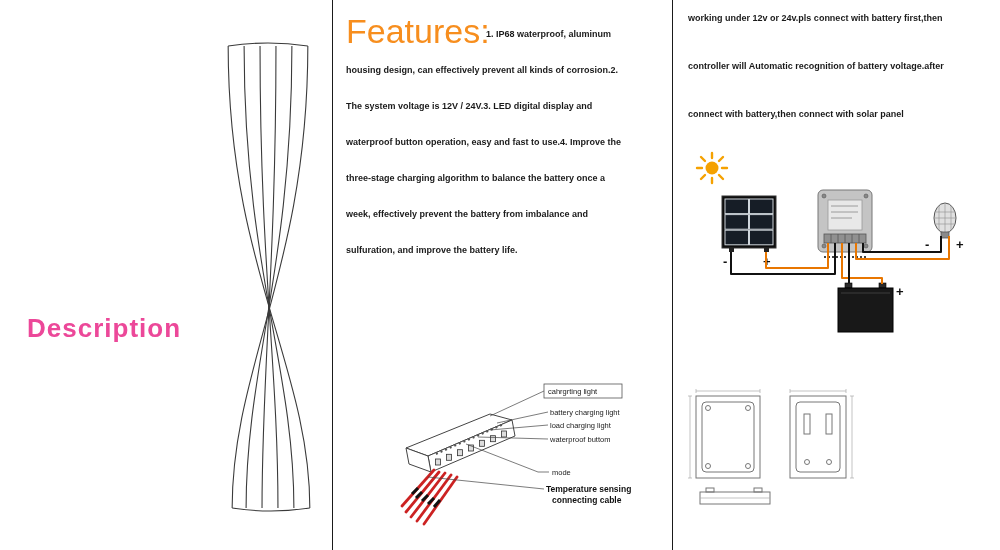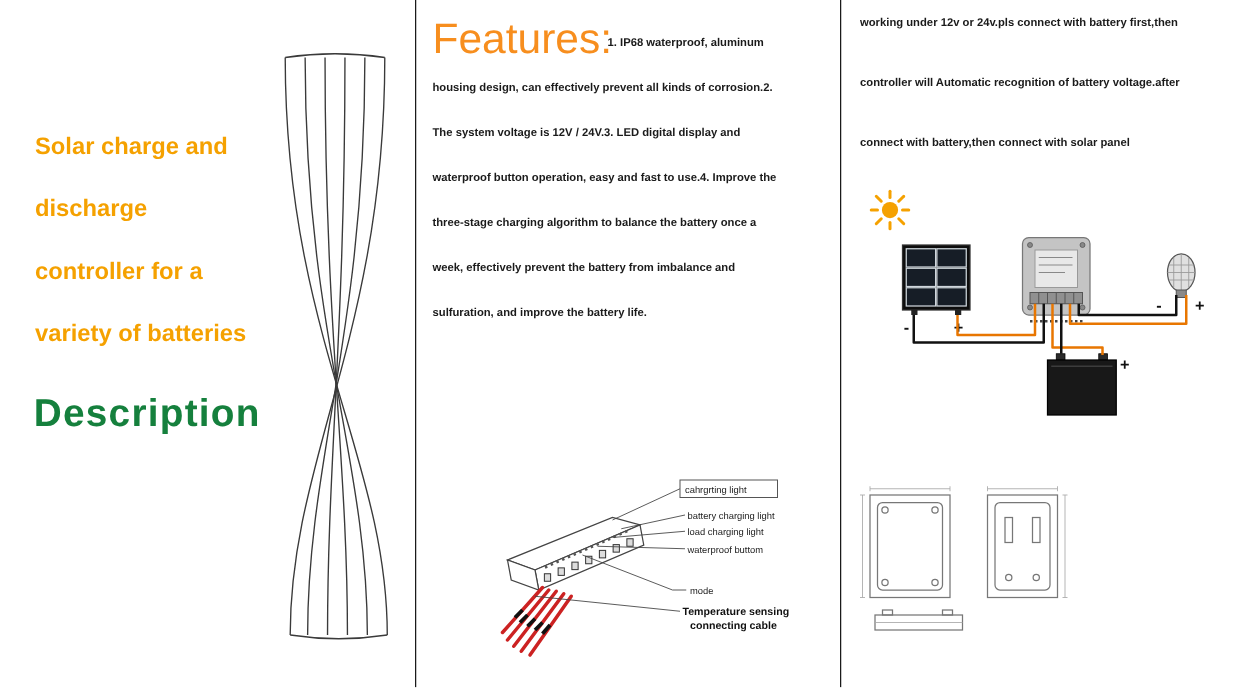--- a/index.html
+++ b/index.html
@@ -8,21 +8,21 @@
   .divider.d1 { left:332px; }
   .divider.d2 { left:672px; }
 
   .tagline {
     position:absolute; left:28px; top:93px;
     font-size:19px; font-weight:bold; color:#F5A100;
     line-height:50px; white-space:pre-line;
   }
   .desc-heading {
     position:absolute; left:27px; top:313px;
-    font-size:31px; font-weight:bold; color:#15803d; letter-spacing:1px;
+    font-size:26px; font-weight:bold; color:#ec4899; letter-spacing:1px;
   }
   .spiral { position:absolute; left:218px; top:38px; }
 
   .features-heading {
     position:absolute; left:346px; top:12px;
     font-size:34px; font-weight:normal; color:#F78E1E;
   }
   .features-body {
     position:absolute; left:346px; top:16px; width:320px;
     font-size:9px; font-weight:bold; color:#1a1a1a;
@@ -47,24 +47,20 @@
   svg text.polarity { font-size:13px; font-weight:bold; fill:#111; font-family:"Liberation Sans", sans-serif; }
 </style>
 </head>
 <body>
 
 <div class="page">
 
   <div class="divider d1"></div>
   <div class="divider d2"></div>
 
-  <div class="tagline">Solar charge and
-discharge
-controller for a
-variety of batteries</div>
   <div class="desc-heading">Description</div>
 
   <svg class="spiral" width="100" height="478" viewBox="0 0 100 480">
     <g fill="none" stroke="#3a3a3a" stroke-width="1.1">
       <path d="M 10,8 Q 50,2 90,8"></path>
       <path d="M 14,472 Q 53,478 92,472"></path>
       <path d="M 10,8 C 10,230 92,330 92,472"></path>
       <path d="M 26,8 C 26,230 76,330 76,472"></path>
       <path d="M 42,8 C 42,230 60,330 60,472"></path>
       <path d="M 58,8 C 58,230 44,330 44,472"></path>

